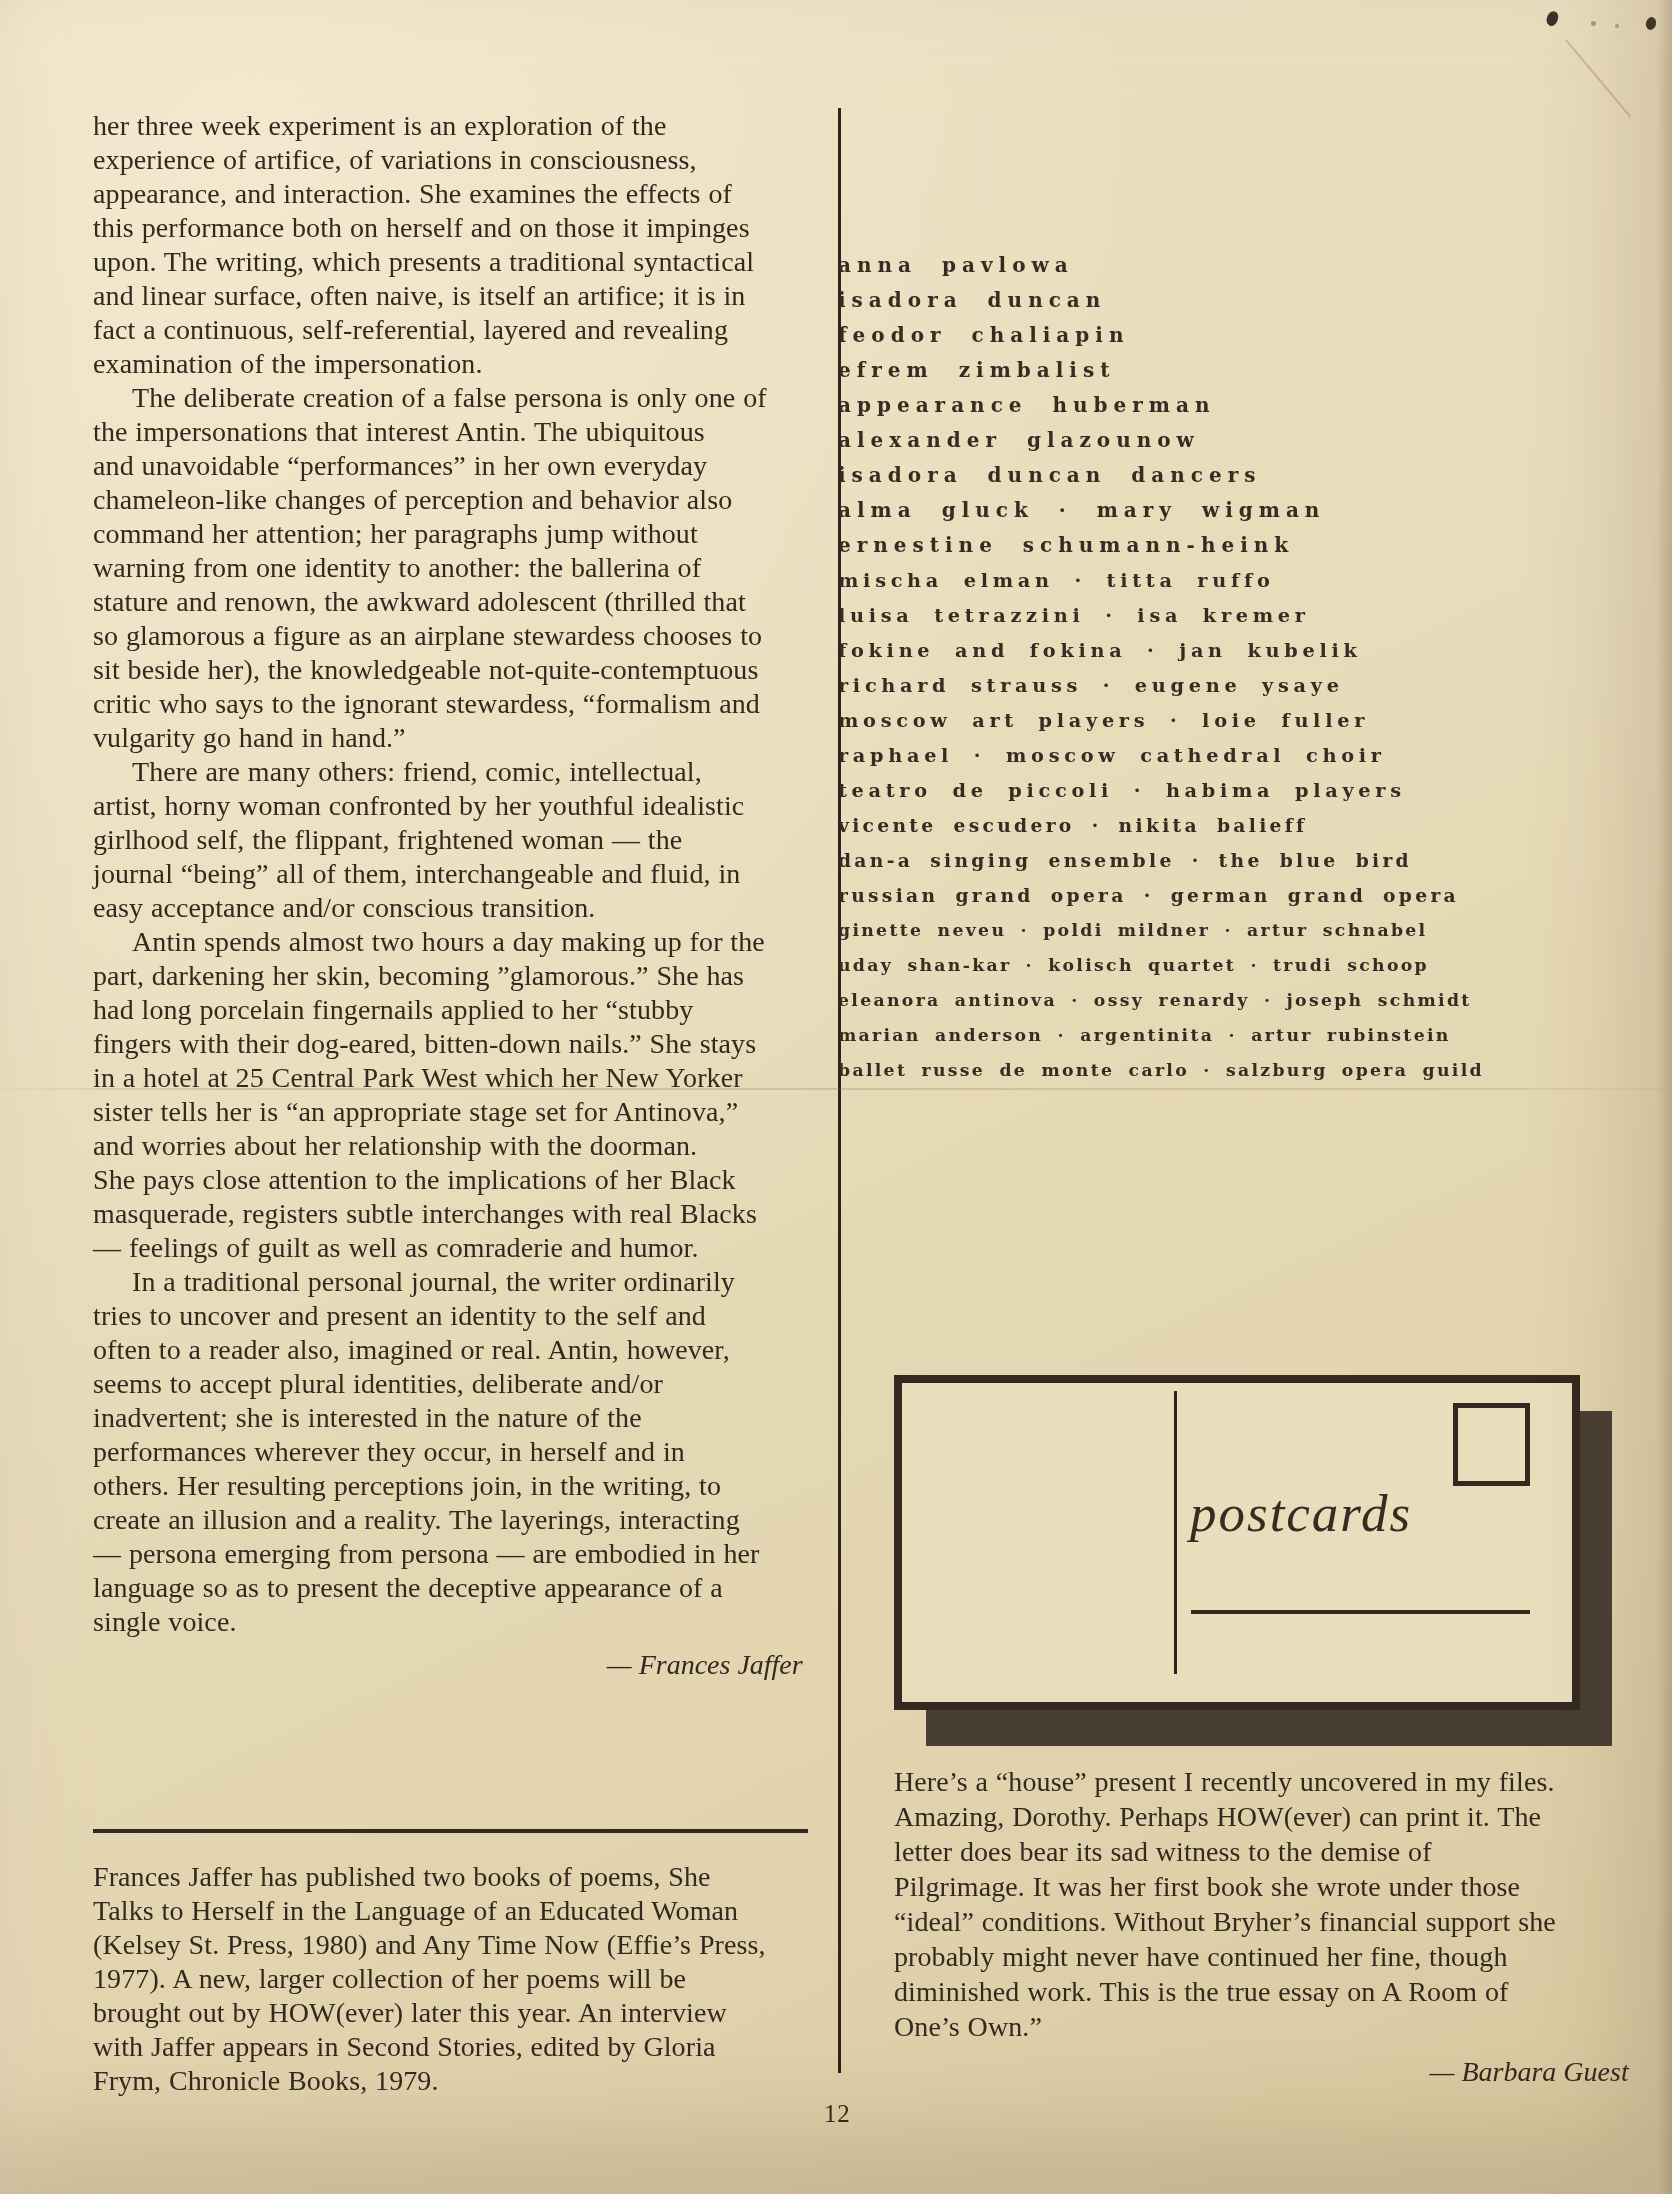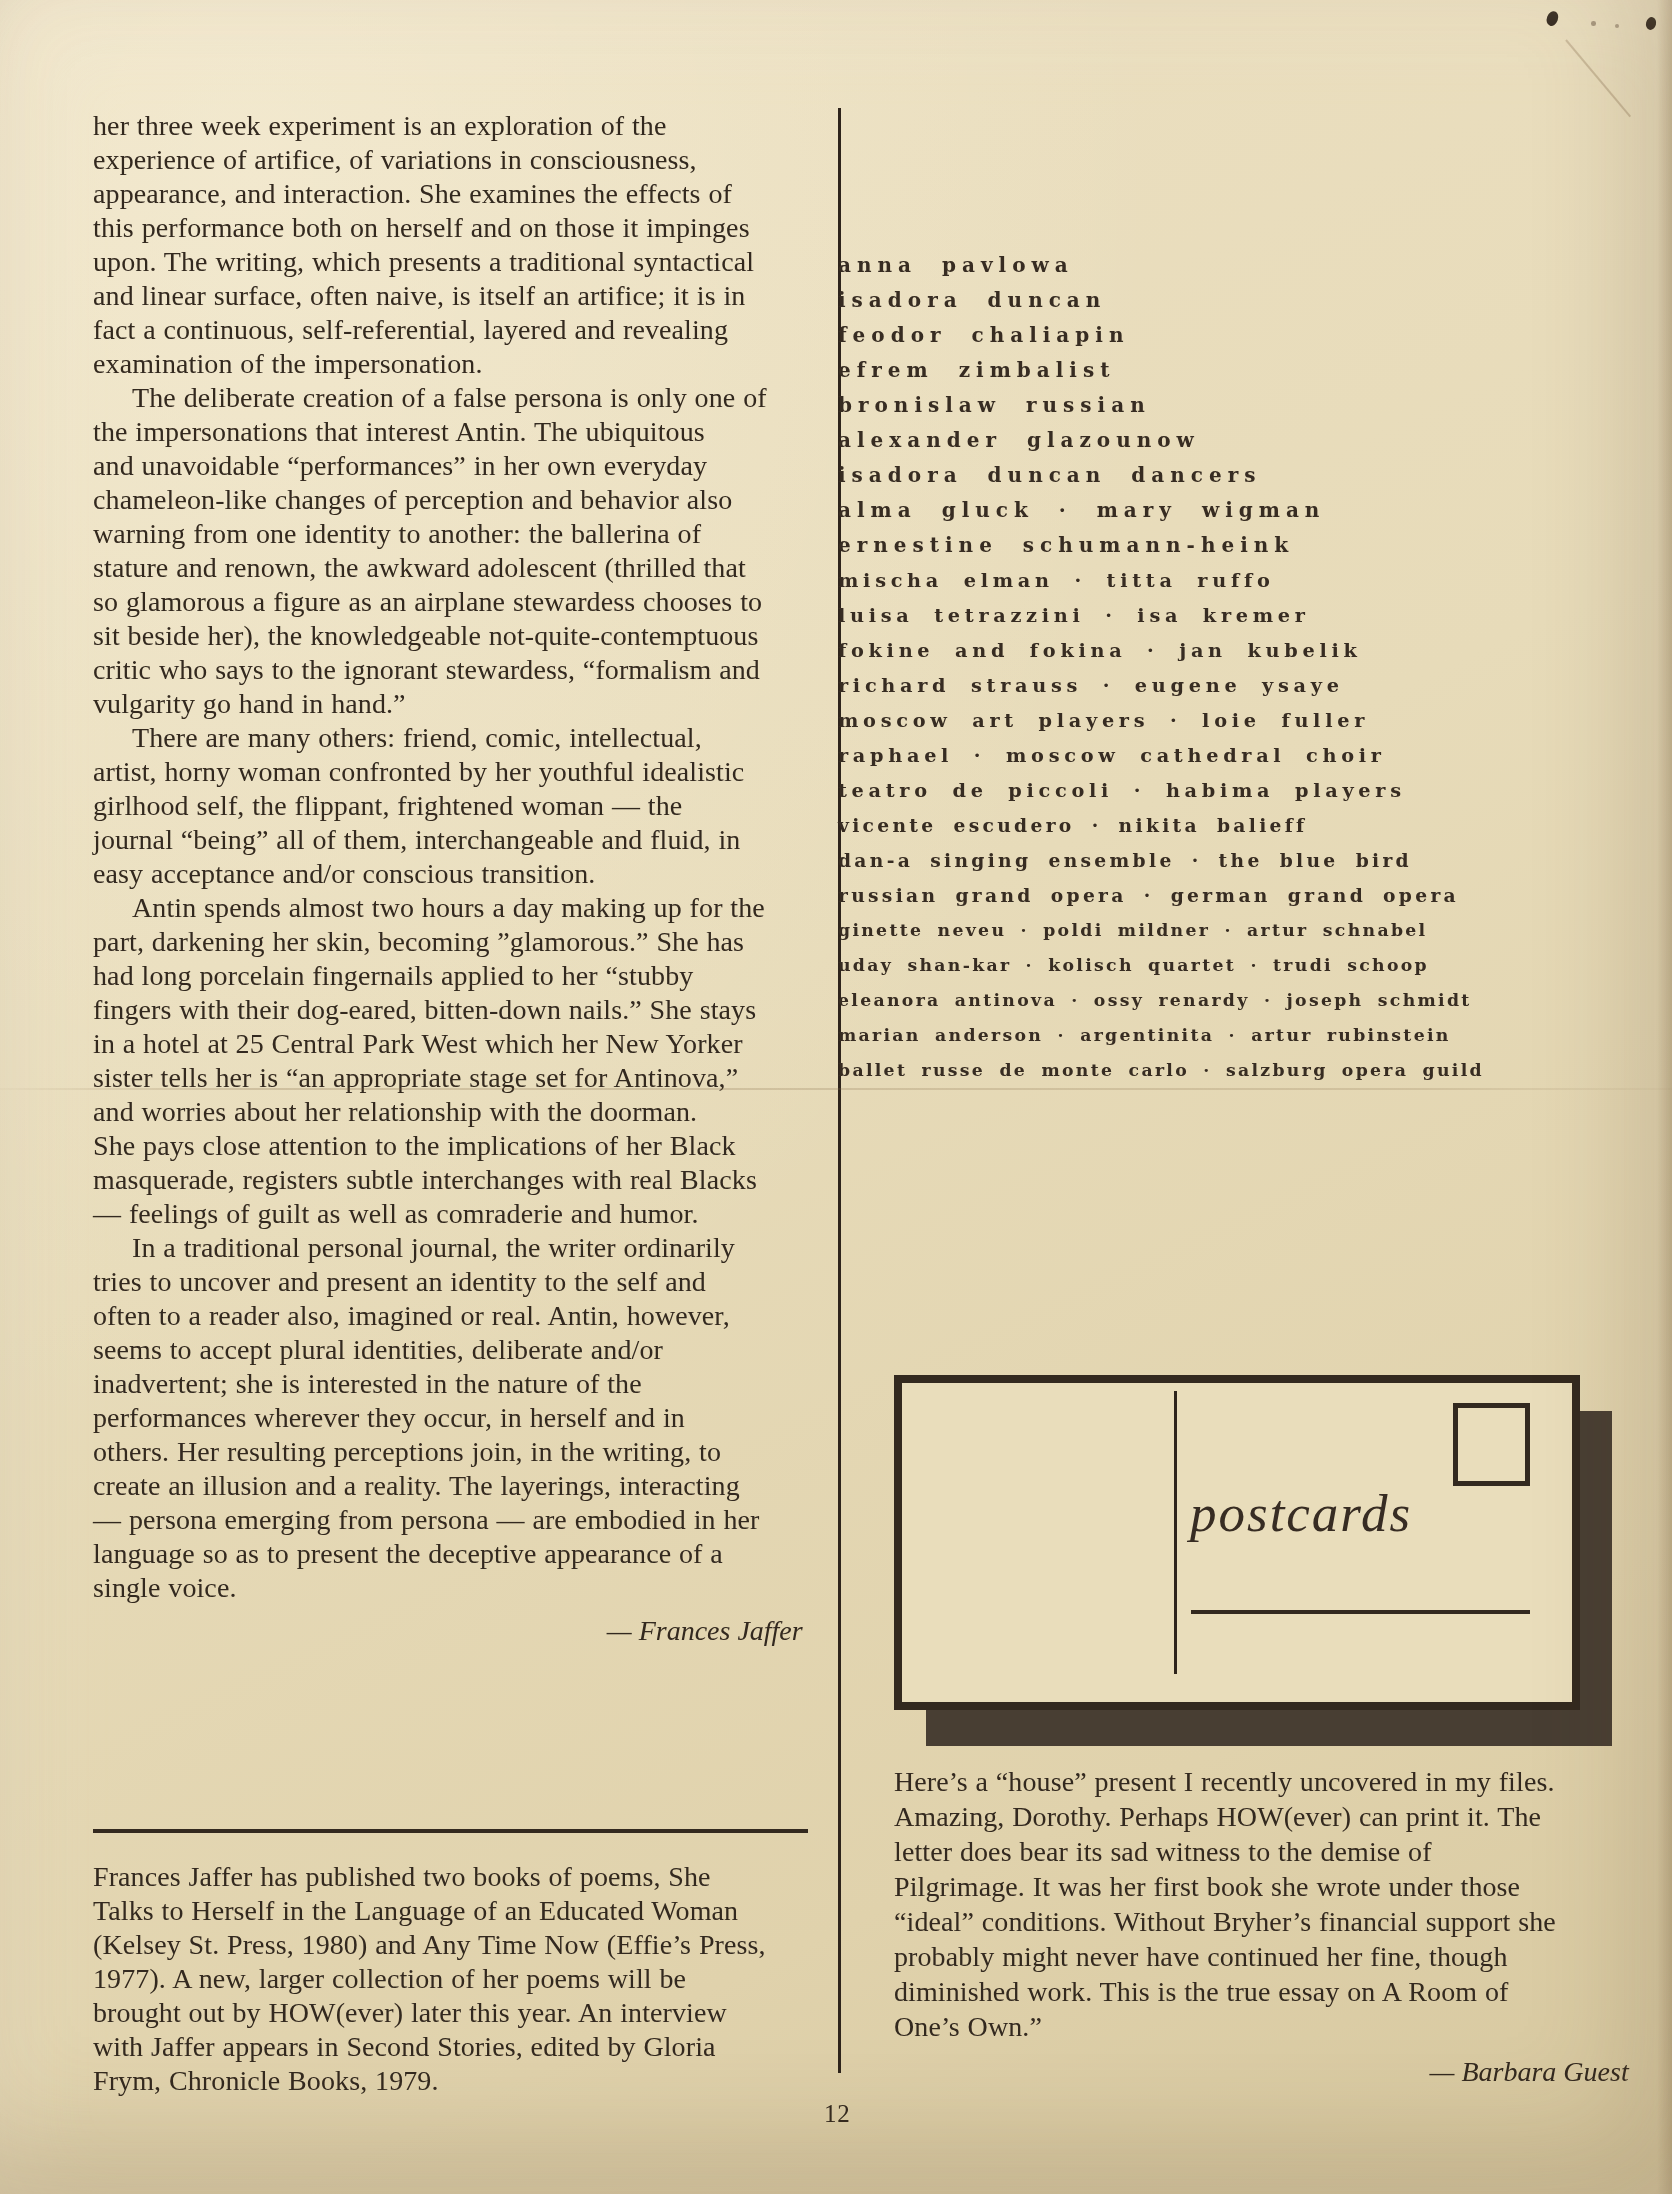--- a/index.html
+++ b/index.html
@@ -77,20 +77,21 @@
       <div class="line">upon. The writing, which presents a traditional syntactical</div>
       <div class="line">and linear surface, often naive, is itself an artifice; it is in</div>
       <div class="line">fact a continuous, self-referential, layered and revealing</div>
       <div class="line">examination of the impersonation.</div>
     </div>
     <div>
       <div class="line ind">The deliberate creation of a false persona is only one of</div>
       <div class="line">the impersonations that interest Antin. The ubiquitous</div>
       <div class="line">and unavoidable “performances” in her own everyday</div>
       <div class="line">chameleon-like changes of perception and behavior also</div>
+      <div class="line">command her attention; her paragraphs jump without</div>
       <div class="line">warning from one identity to another: the ballerina of</div>
       <div class="line">stature and renown, the awkward adolescent (thrilled that</div>
       <div class="line">so glamorous a figure as an airplane stewardess chooses to</div>
       <div class="line">sit beside her), the knowledgeable not-quite-contemptuous</div>
       <div class="line">critic who says to the ignorant stewardess, “formalism and</div>
       <div class="line">vulgarity go hand in hand.”</div>
     </div>
     <div>
       <div class="line ind">There are many others: friend, comic, intellectual,</div>
       <div class="line">artist, horny woman confronted by her youthful idealistic</div>
@@ -139,21 +140,21 @@
     </div>
   </div>
 
   <div class="vrule"></div>
 
   <div class="performers">
     <div class="pline">anna pavlowa</div>
     <div class="pline">isadora duncan</div>
     <div class="pline">feodor chaliapin</div>
     <div class="pline">efrem zimbalist</div>
-    <div class="pline">bronislaw russian</div>
+    <div class="pline">appearance huberman</div>
     <div class="pline">alexander glazounow</div>
     <div class="pline">isadora duncan dancers</div>
     <div class="pline">alma gluck · mary wigman</div>
     <div class="pline">ernestine schumann-heink</div>
     <div class="pline">mischa elman · titta ruffo</div>
     <div class="pline">luisa tetrazzini · isa kremer</div>
     <div class="pline">fokine and fokina · jan kubelik</div>
     <div class="pline">richard strauss · eugene ysaye</div>
     <div class="pline">moscow art players · loie fuller</div>
     <div class="pline">raphael · moscow cathedral choir</div>

